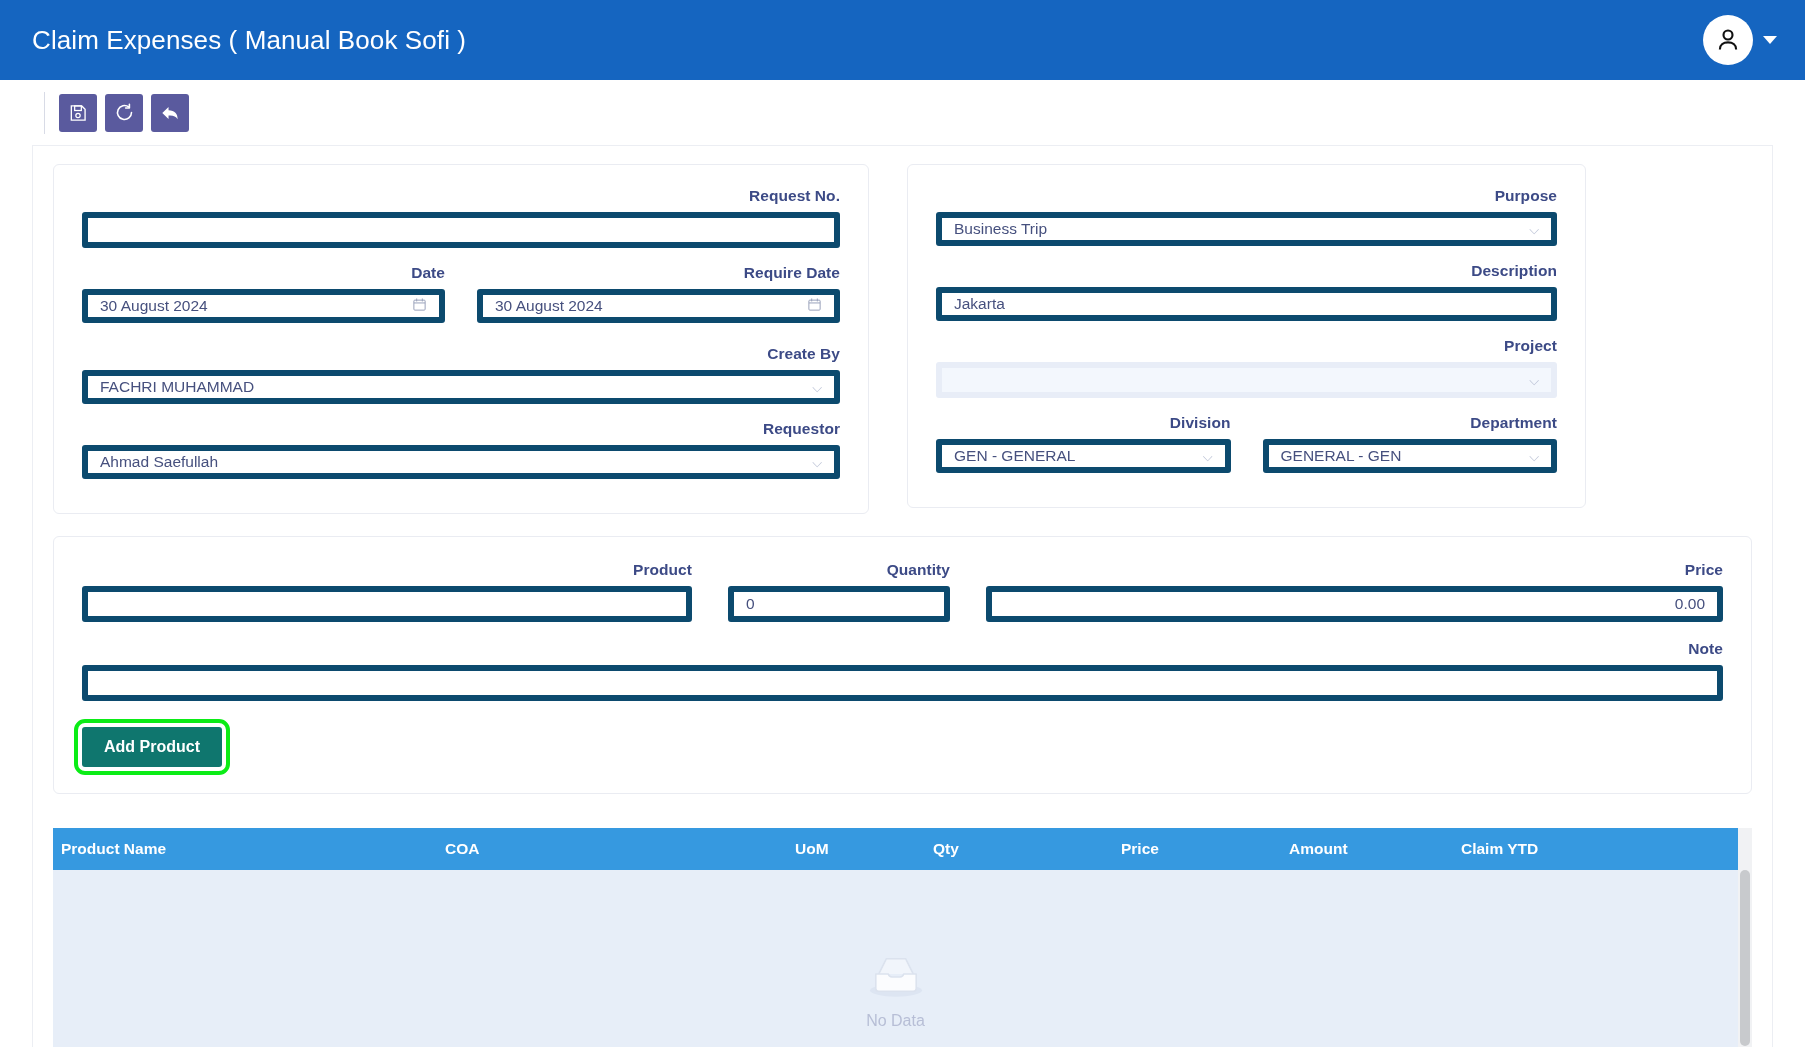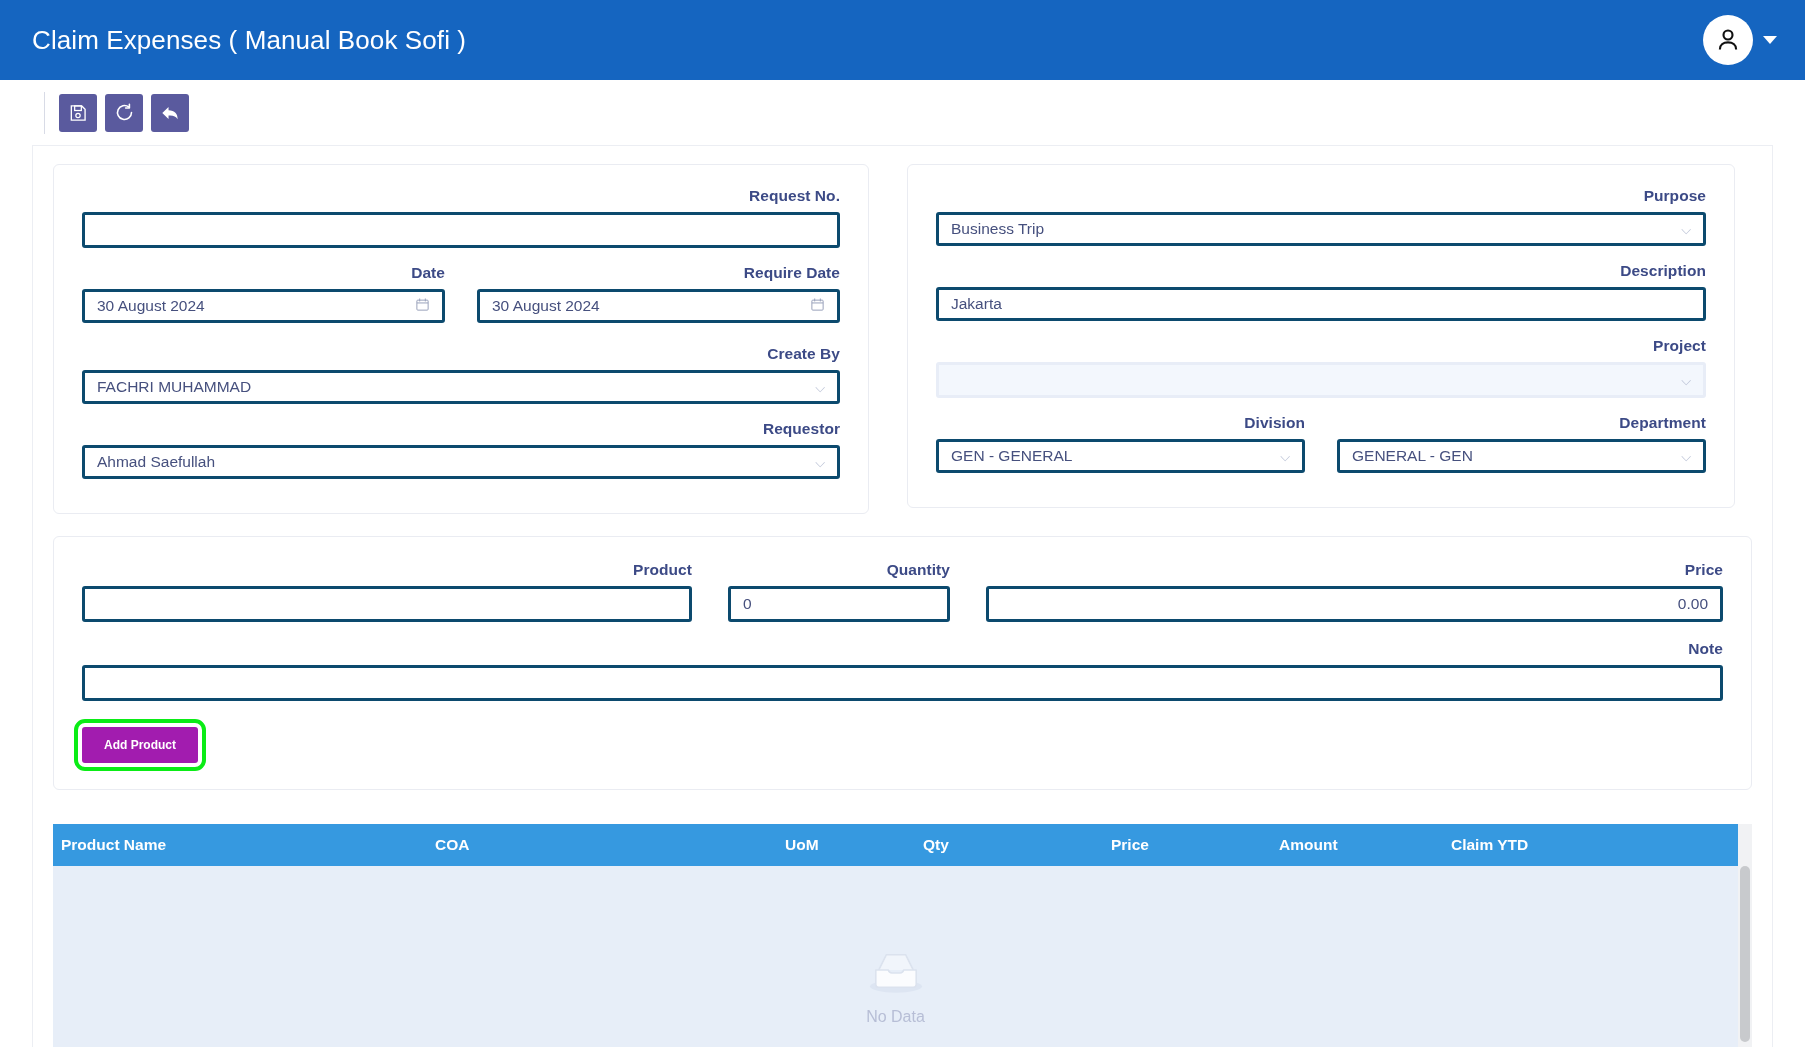--- a/index.html
+++ b/index.html
@@ -81,36 +81,36 @@
   }
 
   .cards-row { display: flex; gap: 38px; align-items: flex-start; }
   .card {
     border: 1px solid #eaecf2;
     border-radius: 6px;
     background: #ffffff;
     padding: 22px 28px 28px 28px;
   }
   .card.left  { width: 816px; }
-  .card.right { width: 828px; }
+  .card.right { width: 679px; }
 
   .field { margin-bottom: 6px; }
   .flabel {
     display: block;
     font-size: 15.5px;
     font-weight: bold;
     color: #3C4A86;
     margin-bottom: 7px;
     letter-spacing: .05px;
     text-align: right;
   }
   .ctrl {
     height: 34px;
     width: 100%;
-    border: 3px solid #0c4a6e;
+    border: 6px solid #0c4a6e;
     border-radius: 3px;
     background: #ffffff;
     display: flex;
     align-items: center;
     padding: 0 12px;
     font-size: 15.5px;
     color: #46507e;
     position: relative;
   }
   .ctrl.empty-tall { height: 36px; }
@@ -138,23 +138,23 @@
     padding: 24px 28px 26px 28px;
   }
   .prod-row { display: flex; gap: 36px; align-items: flex-start; }
   .prod-product { width: 610px; }
   .prod-qty { width: 222px; }
   .prod-price { flex: 1; }
 
   .add-btn {
     margin-top: 20px;
     display: inline-block;
-    background: #a21caf;
+    background: #0f766e;
     color: #ffffff;
-    font-size: 12px;
+    font-size: 16px;
     font-weight: bold;
     border: none;
     border-radius: 3px;
     padding: 11px 22px;
     cursor: pointer;
     outline: 4px solid #0bec16;
     outline-offset: 4px;
   }
 
   
@@ -168,21 +168,21 @@
   }
   .thead {
     background: #3699e0;
     display: flex;
     align-items: center;
     height: 42px;
     color: #ffffff;
     font-size: 15.5px;
     font-weight: bold;
   }
-  .th { padding: 0 4px; white-space: nowrap; }
+  .th { padding: 0 14px; white-space: nowrap; }
   .th.c-name   { width: 378px; padding-left: 8px; }
   .th.c-coa    { width: 350px; }
   .th.c-uom    { width: 138px; }
   .th.c-qty    { width: 188px; }
   .th.c-price  { width: 168px; }
   .th.c-amount { width: 172px; }
   .th.c-ytd    { width: 200px; }
 
   .tbody-empty {
     background: #e7eef8;

